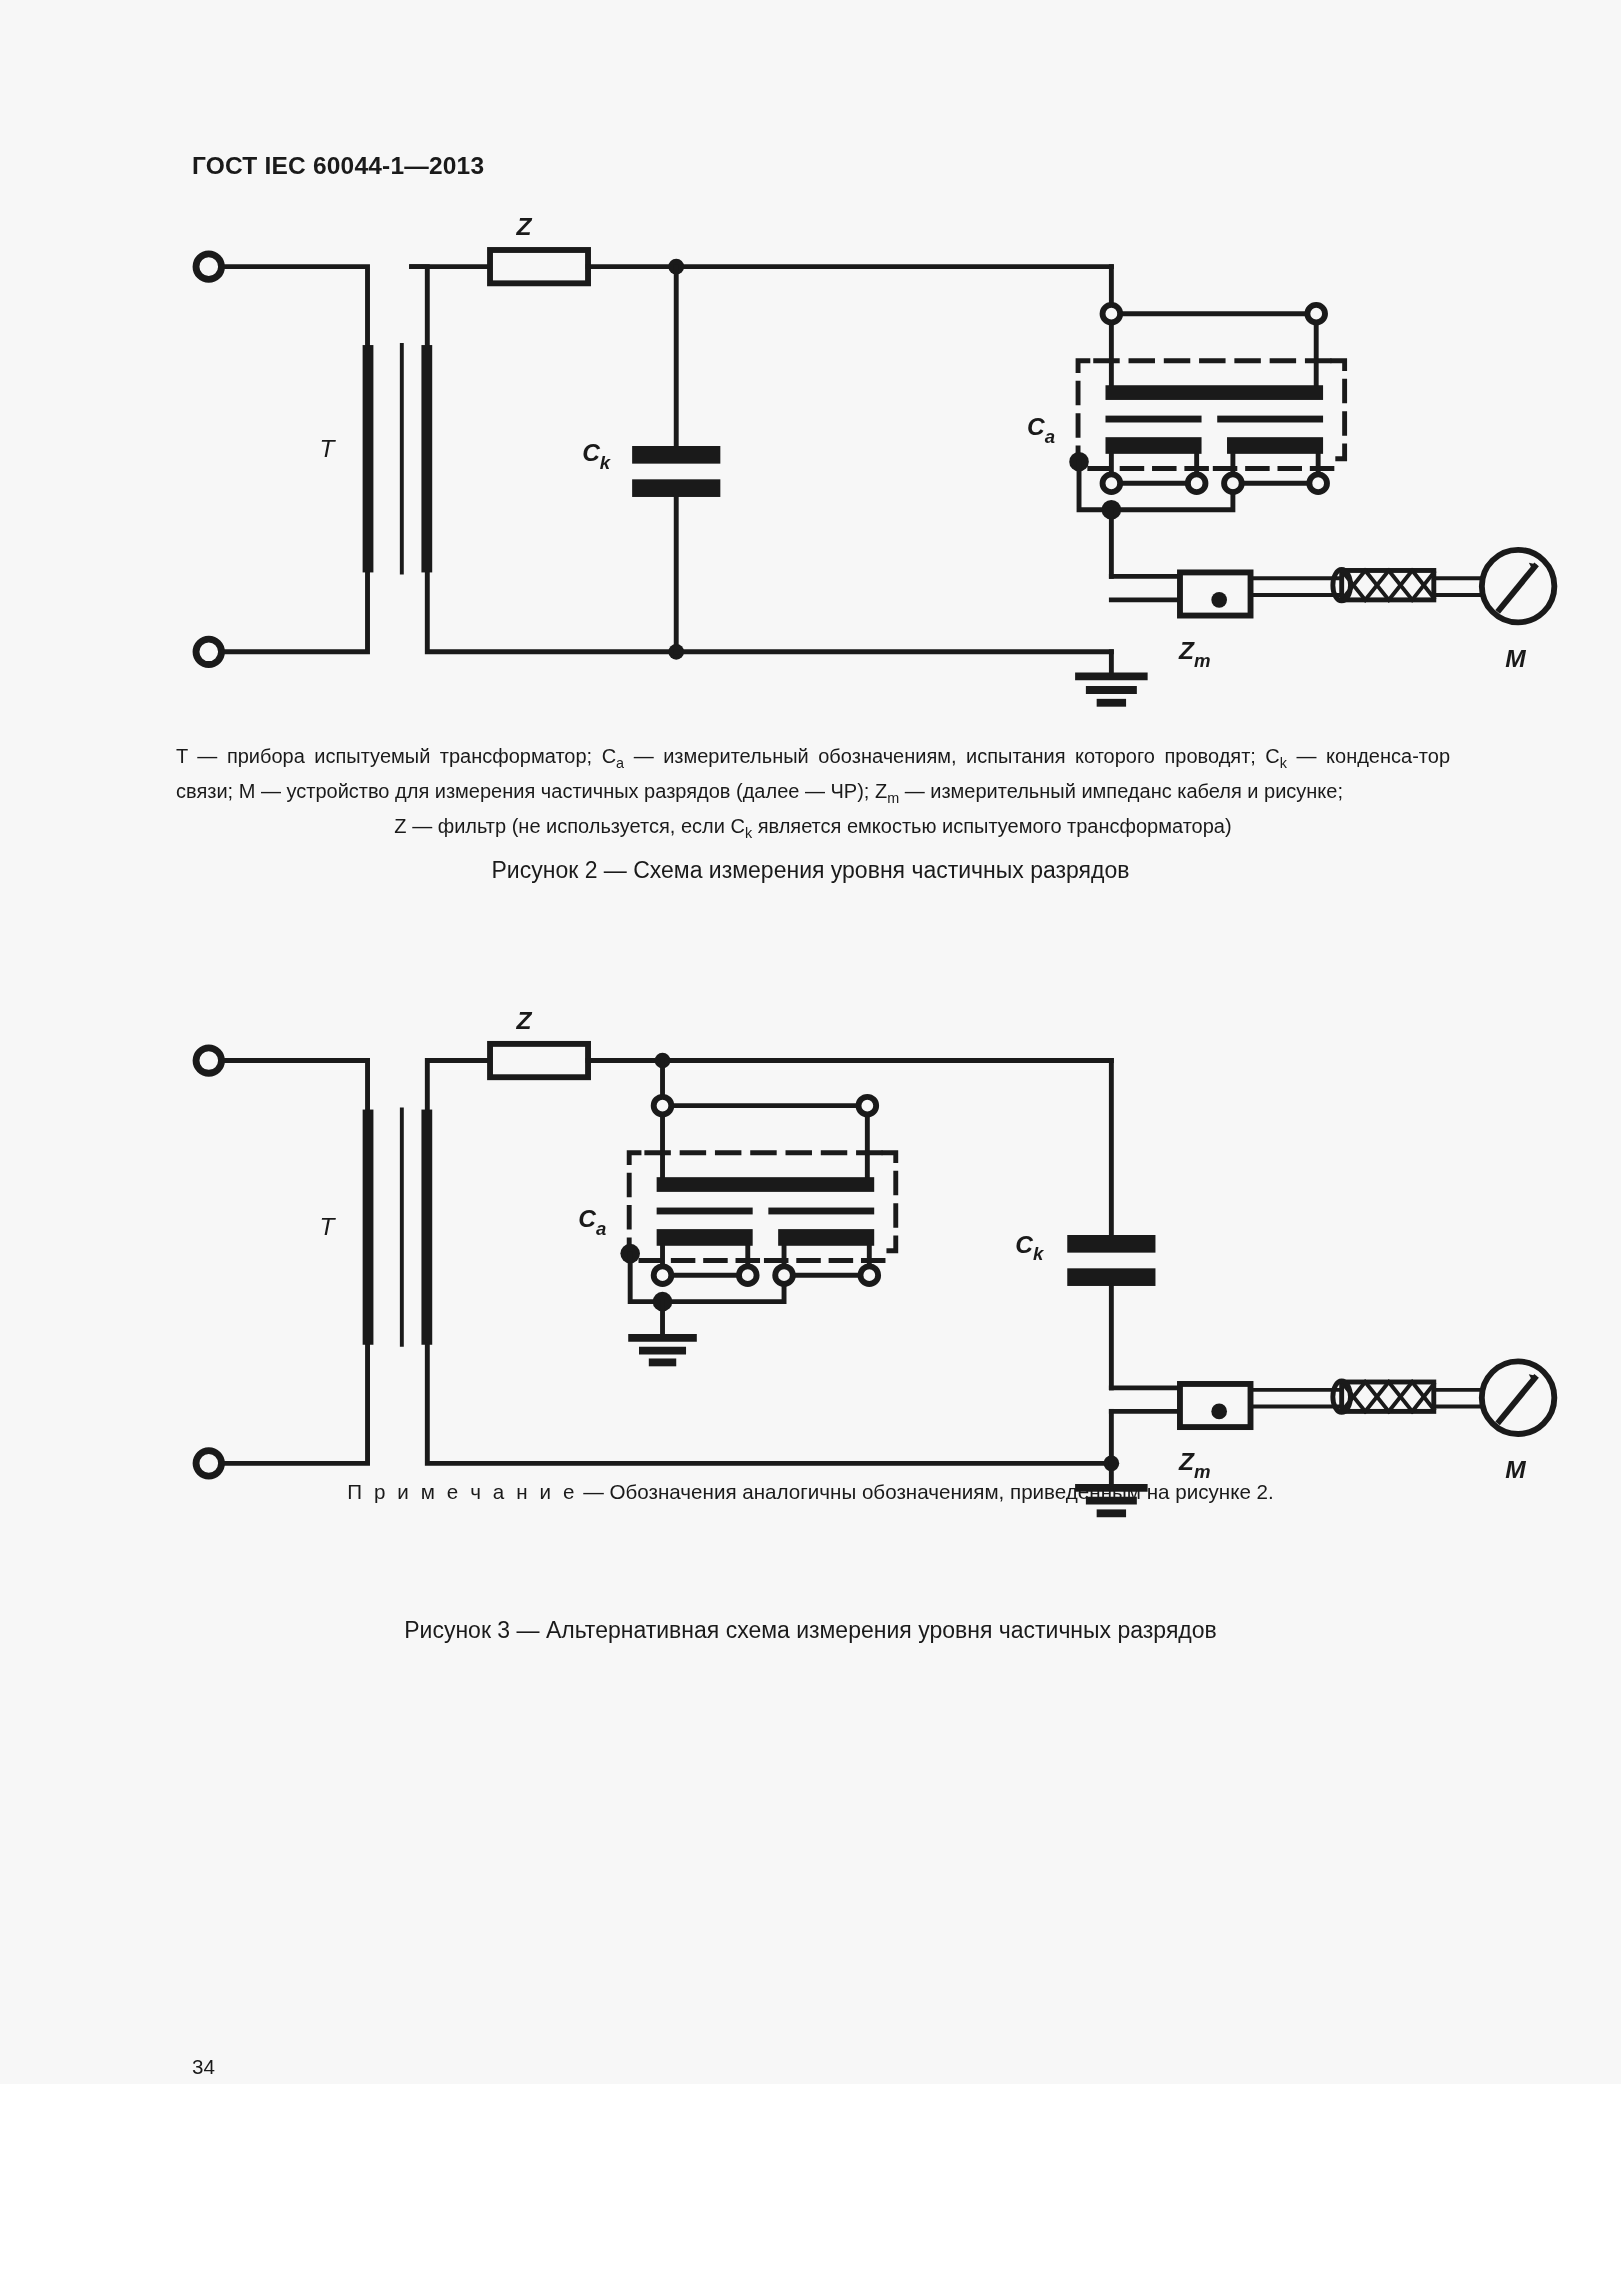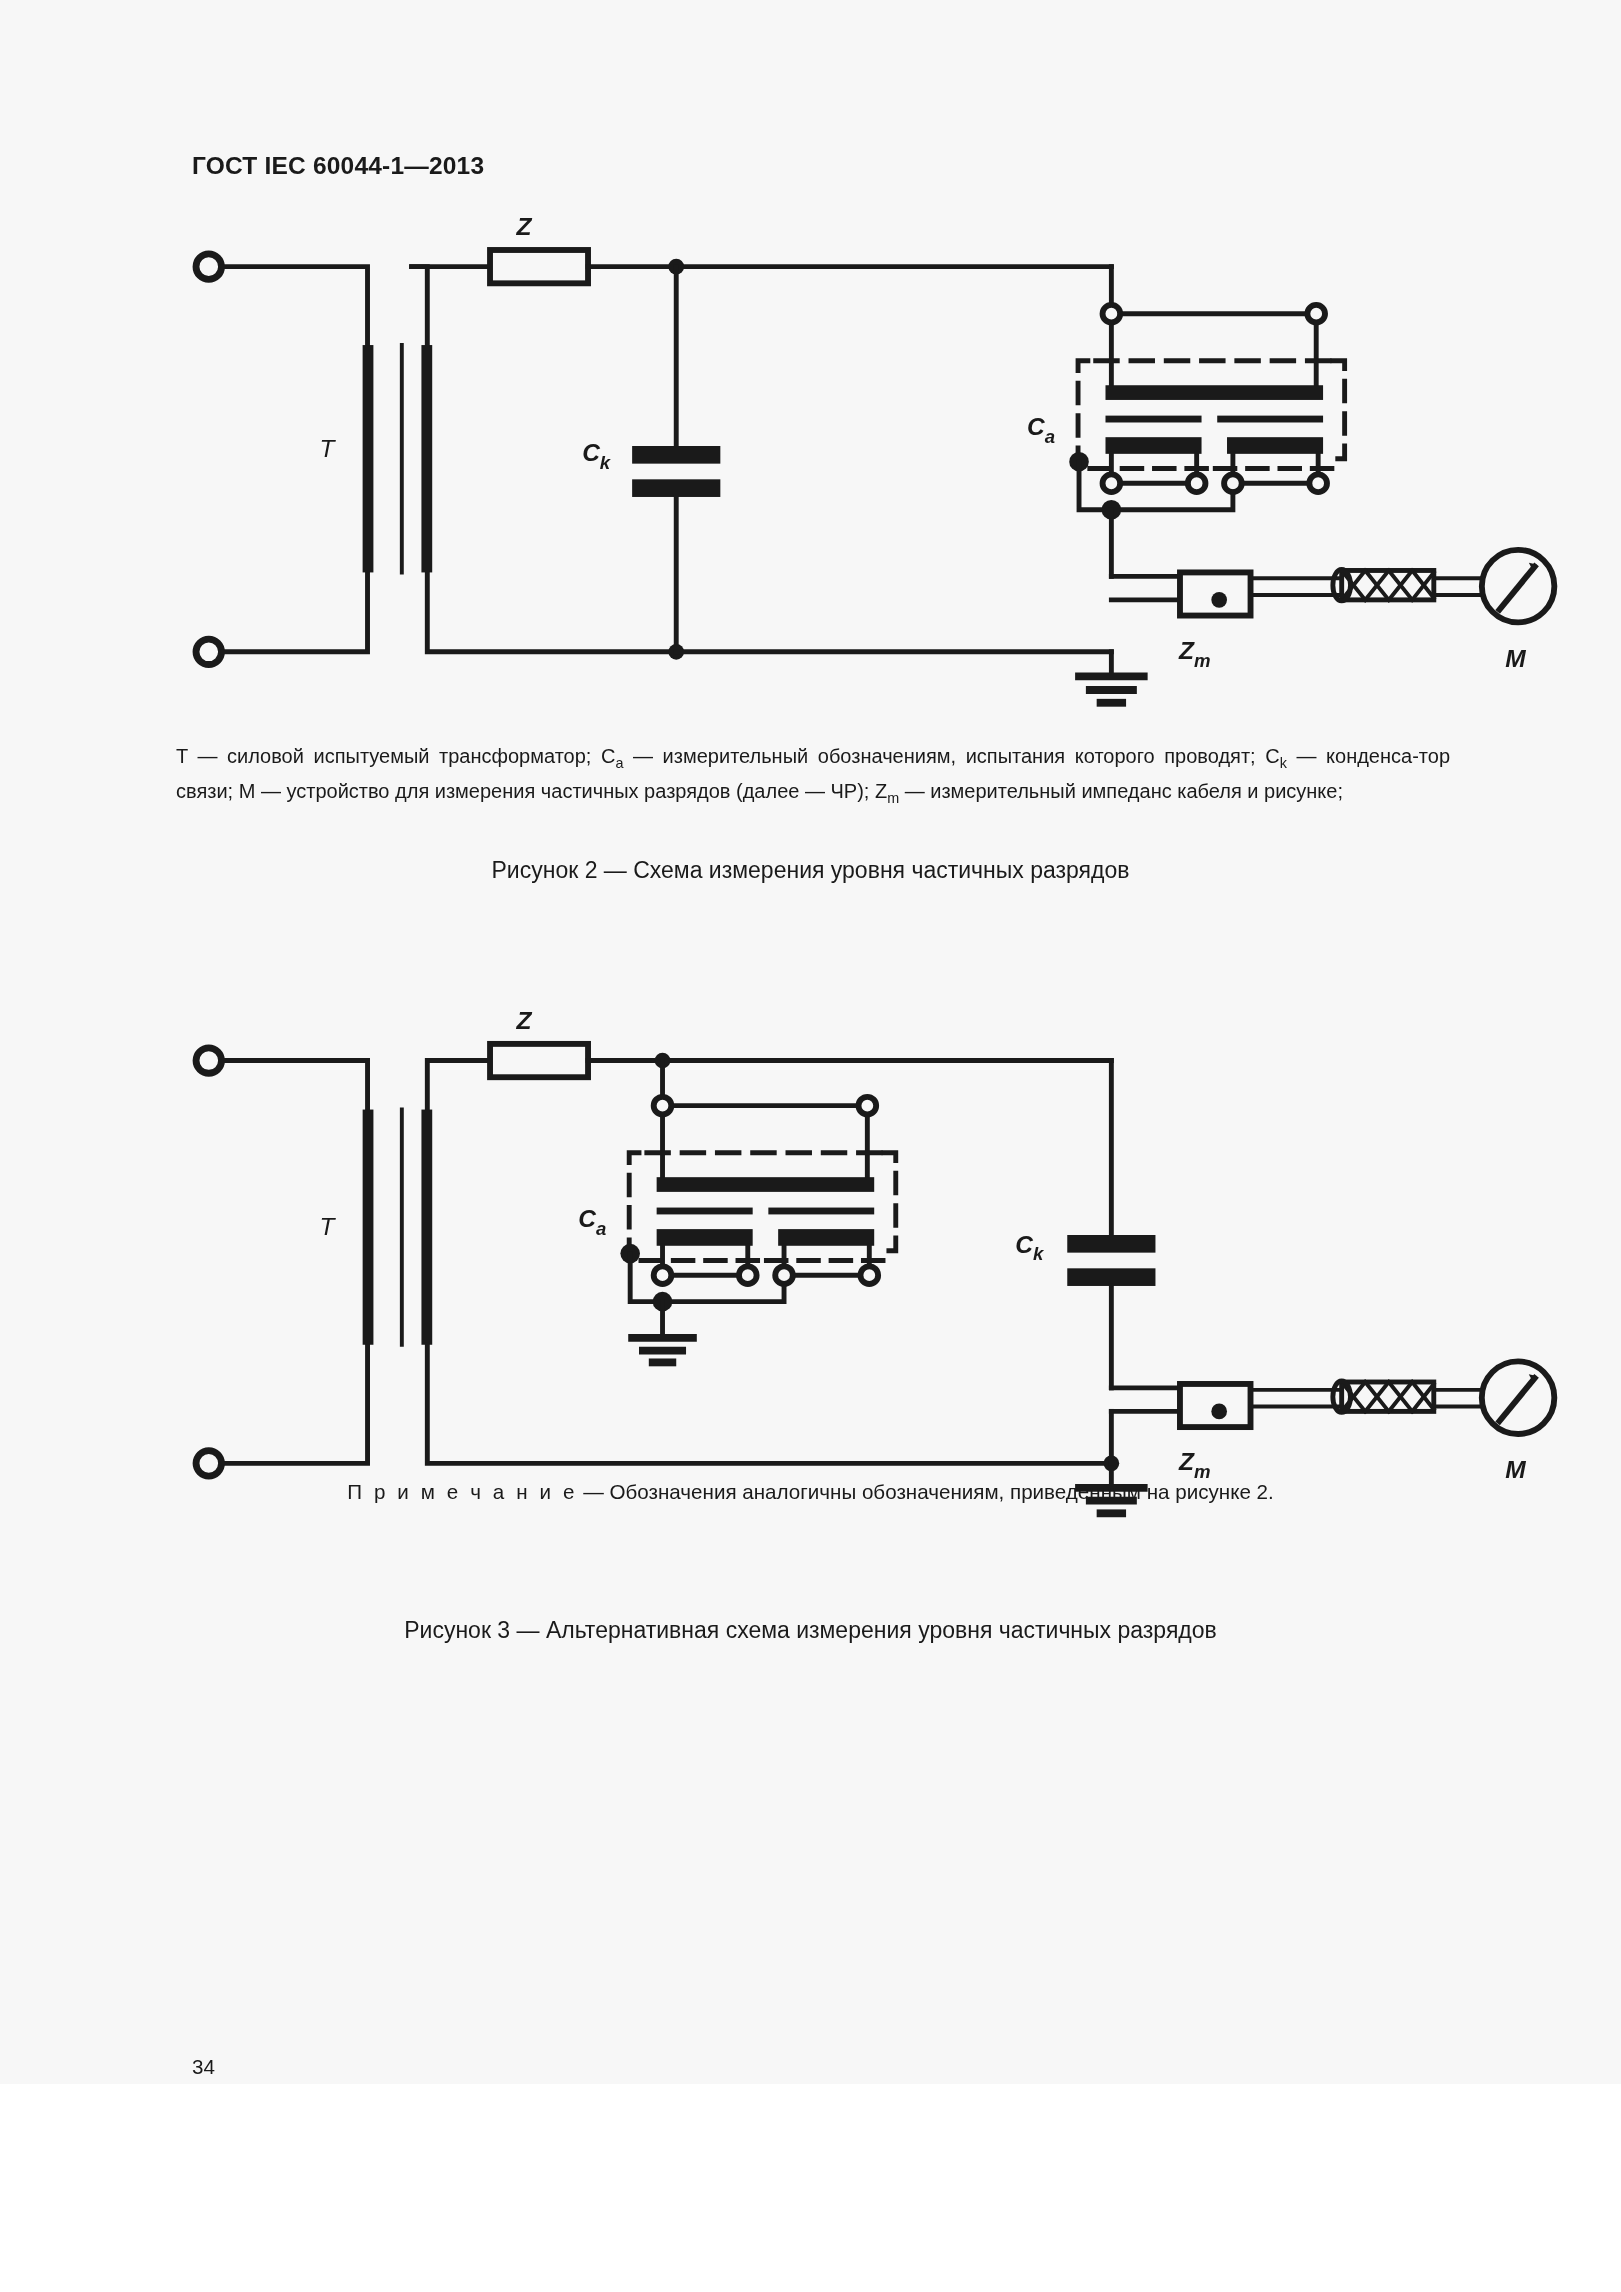--- a/index.html
+++ b/index.html
@@ -175,21 +175,22 @@
     <text x="594" y="470" font-family="Liberation Sans, sans-serif" font-size="25" font-style="italic" font-weight="bold" fill="#1a1a1a">C<tspan font-size="19" dy="8">k</tspan></text>
 
     <text x="1048" y="444" font-family="Liberation Sans, sans-serif" font-size="25" font-style="italic" font-weight="bold" fill="#1a1a1a">C<tspan font-size="19" dy="8">a</tspan></text>
 
     <text x="1203" y="672" font-family="Liberation Sans, sans-serif" font-size="25" font-style="italic" font-weight="bold" fill="#1a1a1a">Z<tspan font-size="19" dy="8">m</tspan></text>
 
     <text x="1536" y="680" font-family="Liberation Sans, sans-serif" font-size="25" font-style="italic" font-weight="bold" fill="#1a1a1a">M</text>
   </svg>
 
   <div class="legend">
-    <span>T — силовой испытуемый трансформатор; C</span><sub>a</sub><span> — измерительный обозначениям, испытания которого проводят; C</span><sub>k</sub><span> — конденса-</span><span>тор связи; M — устройство для измерения частичных разрядов (далее — ЧР); Z</span><sub>m</sub><span> — измерительный импеданс кабеля и рисунке;</span>
+    <span>T — прибора испытуемый трансформатор; C</span><sub>a</sub><span> — измерительный обозначениям, испытания которого проводят; C</span><sub>k</sub><span> — конденса-</span><span>тор связи; M — устройство для измерения частичных разрядов (далее — ЧР); Z</span><sub>m</sub><span> — измерительный импеданс кабеля и рисунке;</span>
+    <span class="ctr"><span>Z — фильтр (не используется, если C</span><sub>k</sub><span> является емкостью испытуемого трансформатора)</span></span>
   </div>
 
   <div class="fig-title" id="fig2-title">Рисунок 2 — Схема измерения уровня частичных разрядов</div>
 
   <svg class="fig-svg" style="top:941px;" width="1621" height="588" viewBox="0 0 1654 600">
     <g fill="none" stroke="#1a1a1a" stroke-width="5" stroke-linecap="square">
 
       <circle cx="213" cy="122" r="13" fill="#f7f7f7" stroke="#1a1a1a" stroke-width="7"></circle>
       <circle cx="213" cy="533" r="13" fill="#f7f7f7" stroke="#1a1a1a" stroke-width="7"></circle>
 

